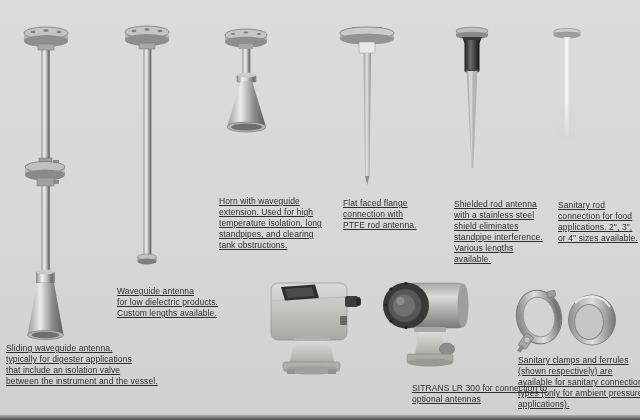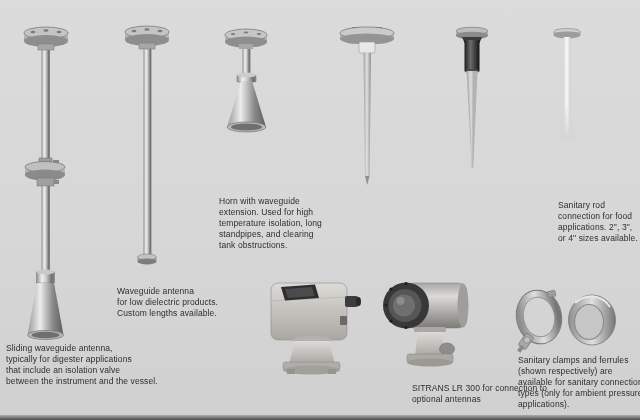--- a/index.html
+++ b/index.html
@@ -3,21 +3,21 @@
 <meta charset="utf-8">
 <style>
   html,body{margin:0;padding:0;background:#b0b0b0;}
   #page{
     position:relative;width:640px;height:420px;overflow:hidden;
     background:linear-gradient(180deg,#dbdbdb 0%,#d7d7d7 55%,#d0d0d0 100%);
     font-family:"Liberation Sans",sans-serif;
   }
   .caption{
     position:absolute;font-size:8.5px;line-height:1.3;color:#2e2e2e;
-    white-space:pre-line;letter-spacing:0.1px;
+    white-space:pre-line;letter-spacing:0.1px;text-decoration:underline;
   }
   #figure-layer{position:absolute;left:0;top:0;}
   #bottom-edge{
     position:absolute;left:0;bottom:0;width:640px;height:5px;
     background:linear-gradient(180deg,#adadad 0%,#4a4a4a 100%);
   }
 </style>
 </head>
 <body>
 
@@ -226,21 +226,30 @@
   <div class="caption" style="left:117px;top:286px;width:160px">Waveguide antenna
 for low dielectric products.
 Custom lengths available.</div>
 
   <div class="caption" style="left:219px;top:196px;width:118px">Horn with waveguide
 extension. Used for high
 temperature isolation, long
 standpipes, and clearing
 tank obstructions.</div>
 
-
+  <div class="caption" style="left:343px;top:198px;width:100px">Flat faced flange
+connection with
+PTFE rod antenna.</div>
+
+  <div class="caption" style="left:454px;top:199px;width:110px">Shielded rod antenna
+with a stainless steel
+shield eliminates
+standpipe interference.
+Various lengths
+available.</div>
 
   <div class="caption" style="left:558px;top:200px;width:90px">Sanitary rod
 connection for food
 applications. 2", 3",
 or 4" sizes available.</div>
 
 
   <div class="caption" style="left:412px;top:383px;width:140px">SITRANS LR 300 for connection to
 optional antennas</div>
 

